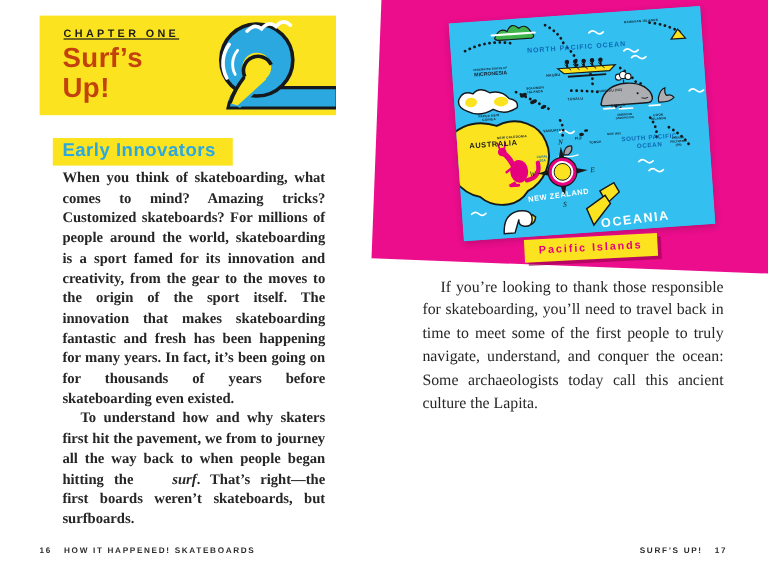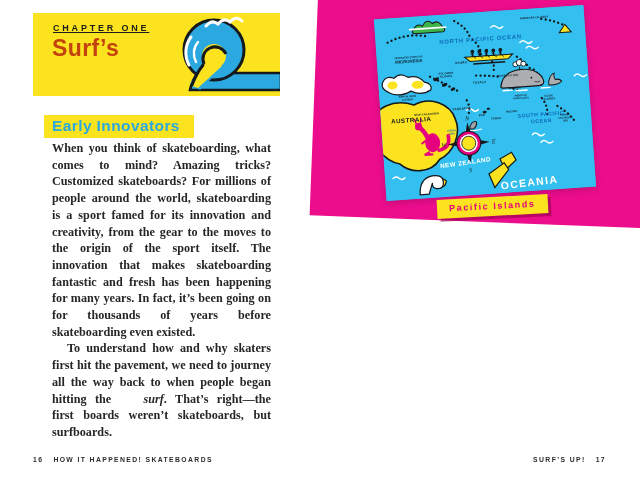--- a/index.html
+++ b/index.html
@@ -45,40 +45,41 @@
   .dots{ fill:none; stroke:#15181c; stroke-width:2.3; stroke-linecap:round; stroke-dasharray:0.1 4.2; }
   .sq{ fill:none; stroke:#fff; stroke-width:1.4; stroke-linecap:round; }
 </style>
 </head>
 <body>
 
 <div class="chapter-block">
   <div class="chapter-label">CHAPTER ONE</div>
   <div class="chapter-title">
     <div>Surf’s</div>
+    <div>Up!</div>
   </div>
   <svg class="wave-art" viewBox="0 0 132 84">
     <path d="M 50,61 L 133,61 L 133,78 L 42,78 Q 44,68 50,61 Z" fill="#2BA8E0" stroke="#15181c" stroke-width="2.6"></path>
     <circle cx="66" cy="38" r="30" fill="#2BA8E0" stroke="#15181c" stroke-width="3"></circle>
     <polygon points="42,72 62,40 76,54 52,78" fill="#2BA8E0"></polygon>
     <circle cx="66" cy="44" r="12" fill="#FBE41F"></circle>
     <polygon points="44,74 60,42 74,54 50,76" fill="#FBE41F"></polygon>
     <path d="M 56,52 A 12,12 0 1 1 78,42" fill="none" stroke="#15181c" stroke-width="3"></path>
     <path d="M 55,53 Q 48,62 44,73" fill="none" stroke="#15181c" stroke-width="3" stroke-linecap="round"></path>
     <path d="M 58,14 q 6,-7 12,-2 q 6,-7 12,-2 q 6,-7 12,-1" fill="none" stroke="#fff" stroke-width="3" stroke-linecap="round"></path>
     <path d="M 43,25 A 26,26 0 0 0 41,53" fill="none" stroke="#fff" stroke-width="3" stroke-linecap="round"></path>
     <path d="M 50,30 A 18,18 0 0 0 48,50" fill="none" stroke="#fff" stroke-width="2.4" stroke-linecap="round"></path>
   </svg>
 </div>
 
 <div class="section-heading">Early Innovators</div>
 
 <div class="body-text body-left">
   <p>When you think of skateboarding, what comes to mind? Amazing tricks? Customized skateboards? For millions of people around the world, skateboarding is a sport famed for its innovation and creativity, from the gear to the moves to the origin of the sport itself. The innovation that makes skateboarding fantastic and fresh has been happening for many years. In fact, it’s been going on for thousands of years before skateboarding even existed.</p>
-  <p class="indent"><span>To understand how and why skaters first hit the pavement, we need to journey all the way back to when people began hitting the </span><span class="ital">surf</span><span>. That’s right—the first boards weren’t skateboards, but surfboards.</span></p>
+  <p class="indent"><span>To understand how and why skaters first hit the pavement, we from to journey all the way back to when people began hitting the </span><span class="ital">surf</span><span>. That’s right—the first boards weren’t skateboards, but surfboards.</span></p>
 </div>
 
 <div class="footer footer-left">
   <span>16</span>
   <span>HOW IT HAPPENED! SKATEBOARDS</span>
 </div>
 
 <div class="pink-panel"></div>
 
 <div class="map-tile">
@@ -243,18 +244,19 @@
     <text class="t t-region" x="10" y="105">AUSTRALIA</text>
     <text class="t t-region t-white" x="56" y="153" transform="rotate(-4 56 153)">NEW ZEALAND</text>
     <text class="t t-oceania" x="144" y="177" text-anchor="middle" transform="rotate(-3 144 177)">OCEANIA</text>
   </g>
 </svg>
 </div>
 
 <div class="map-caption">Pacific Islands</div>
 
 <div class="body-text body-right">
+  <p class="indent">If you’re looking to thank those responsible for skateboarding, you’ll need to travel back in time to meet some of the first people to truly navigate, understand, and conquer the ocean: Some archaeologists today call this ancient culture the Lapita.</p>
 </div>
 
 <div class="footer footer-right">
   <span>SURF’S UP!</span>
   <span>17</span>
 </div>
 
 </body></html>

